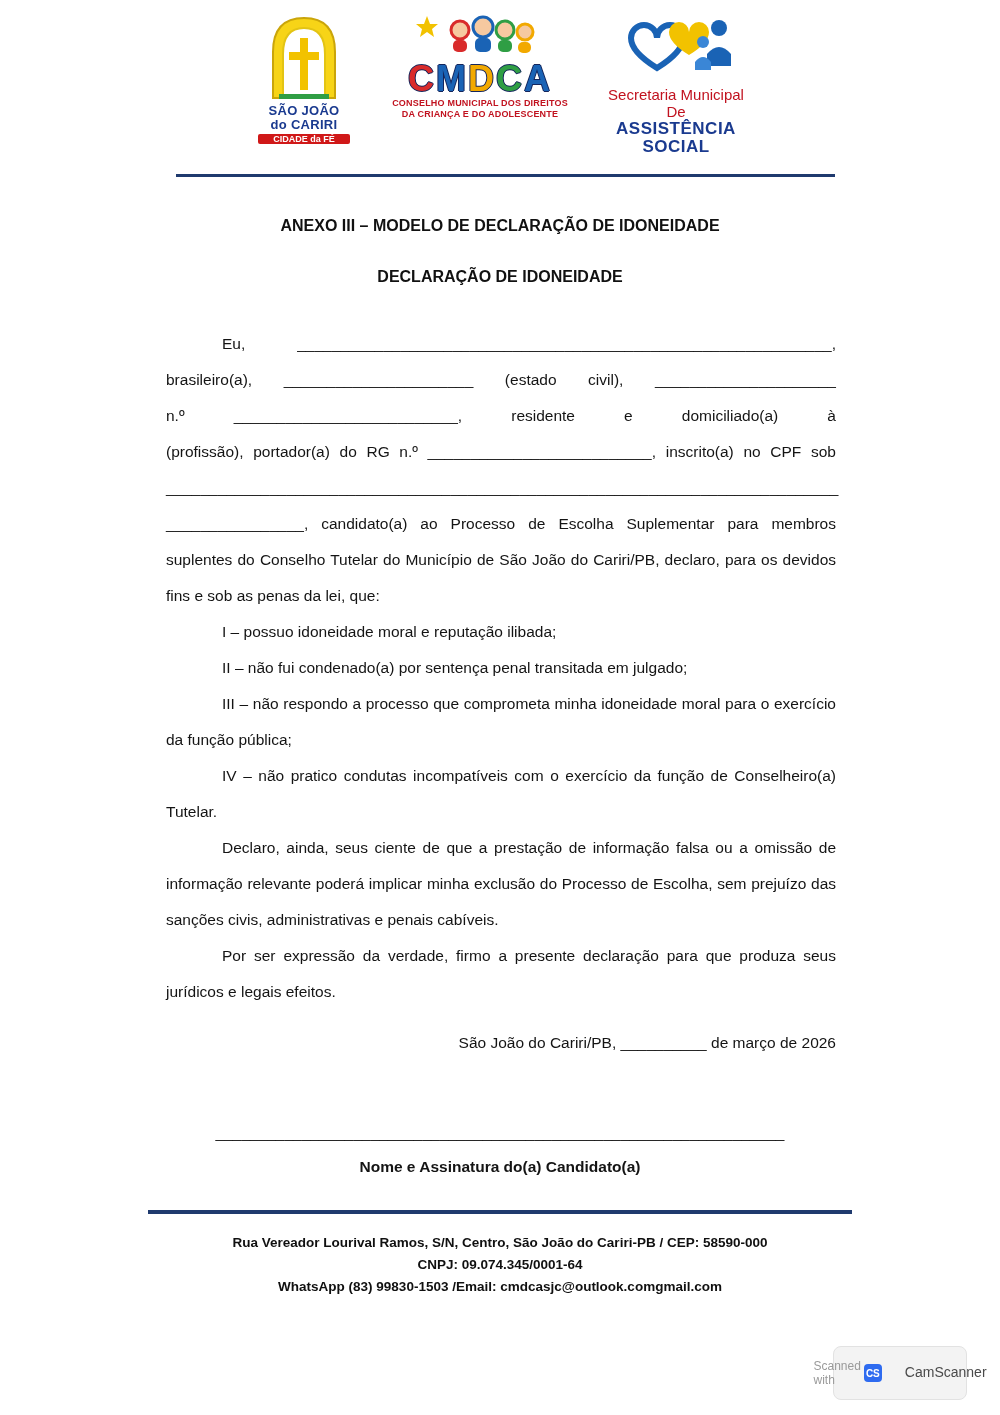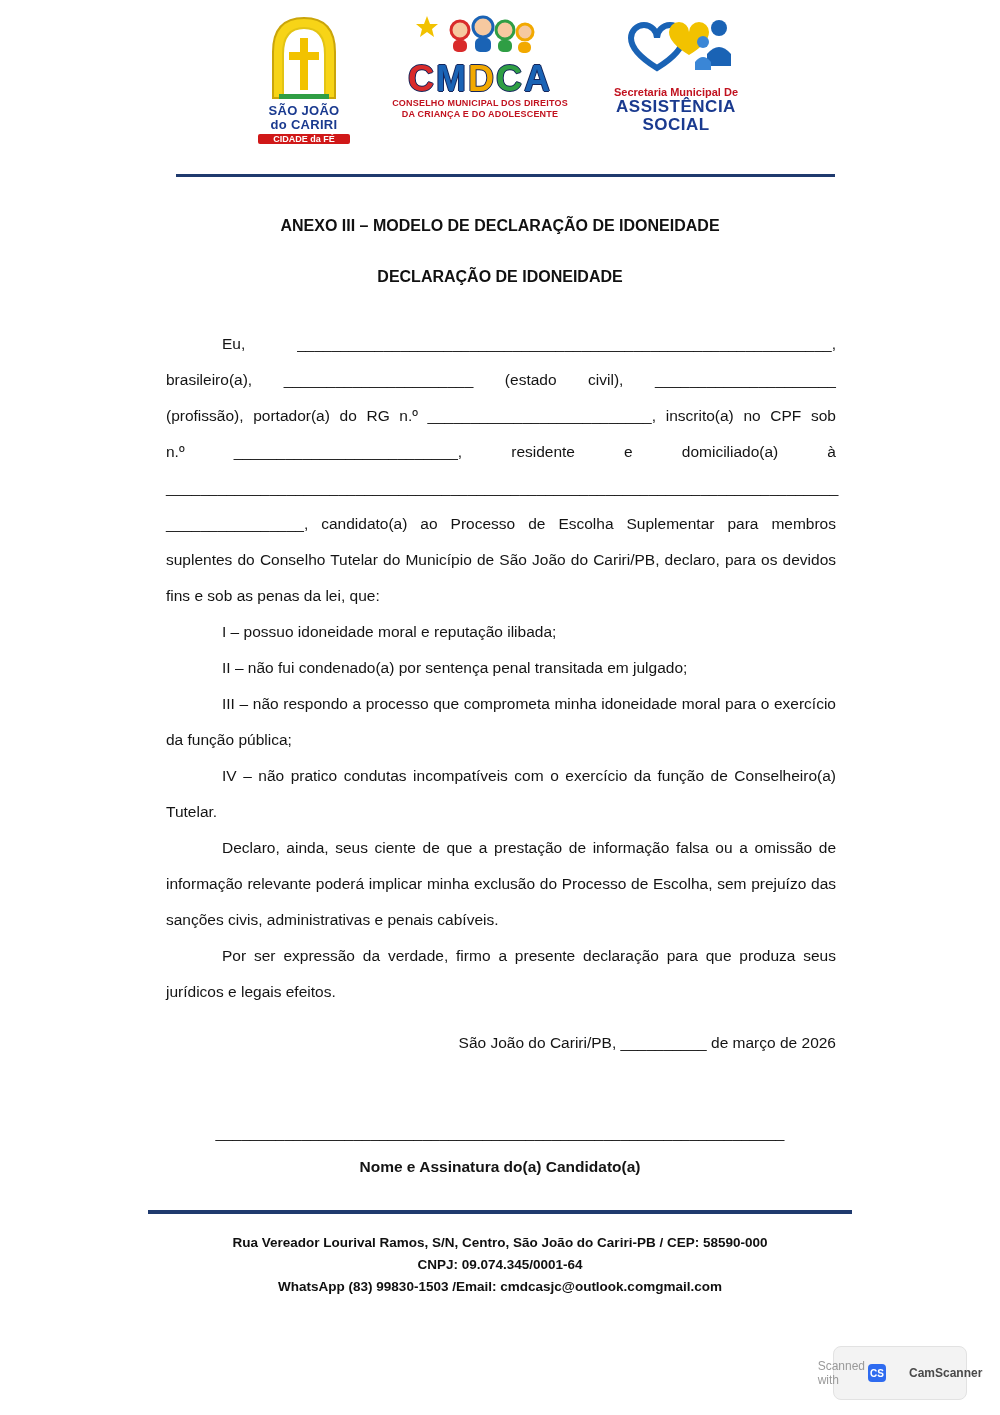--- a/index.html
+++ b/index.html
@@ -31,21 +31,21 @@
     margin: 2px auto 0; width: 92px; background:#d01818; color:#fff;
     font-size:9px; font-weight:bold; padding:0 0; border-radius:2px;
   }
   .logo-cmdca { width: 190px; }
   .cmdca-word { font-size:36px; font-weight:900; letter-spacing:2px; line-height:38px;
     text-shadow: 1px 0 0 #15265c, -1px 0 0 #15265c, 0 1px 0 #15265c, 0 -1px 0 #15265c; }
   .cl0 { color:#d92b2b; } .cl1 { color:#1a63b5; } .cl2 { color:#f2a900; }
   .cl3 { color:#2f9e44; } .cl4 { color:#1a63b5; }
   .cmdca-caption { color:#c1121f; font-weight:bold; font-size:9px; line-height:11px; letter-spacing:.2px; }
   .logo-social { width: 150px; }
-  .social-caption { color:#c1121f; font-size:11px; font-weight:bold; margin-top:-2px; }
+  .social-caption { color:#c1121f; font-size:15px; font-weight:normal; margin-top:-2px; }
   .social-line { color:#1a3a8f; font-weight:900; font-size:17px; line-height:18px; letter-spacing:.5px; }
 
   
   .rule { background:#1f3a6e; border:0; }
   .rule-top { margin: 16px 165px 0 176px; height: 3px; }
   .rule-bottom { margin: 26px 148px 0 148px; height: 4px; }
 
   
   .doc-title { margin: 40px 0 0; text-align:center; font-size:16px; font-weight:bold; color:#111; }
   .doc-subtitle { margin: 33px 0 0; text-align:center; font-size:16px; font-weight:bold; color:#111; }
@@ -67,27 +67,27 @@
 
   
   .cam-badge {
     position:absolute; right: 33px; top: 1346px;
     width: 134px; height: 54px;
     background:#f3f3f3; border:1px solid #e2e2e2; border-radius:8px;
     display:flex; flex-direction:row; justify-content:center; align-items:center; gap:3px;
     box-sizing: border-box;
   }
   .cam-top { color:#9a9a9a; font-size:12px; }
-  .cam-row { display:flex; align-items:center; gap:23px; }
+  .cam-row { display:flex; align-items:flex-start; gap:23px; }
   .cam-icon {
     width:18px; height:18px; background:#2e6bf0; border-radius:4px;
     color:#fff; font-size:10px; font-weight:bold;
     display:flex; align-items:center; justify-content:center;
   }
-  .cam-brand { color:#4a4a4a; font-weight:bold; font-size:12px; }
+  .cam-brand { color:#4a4a4a; font-weight:normal; font-size:14px; }
 </style>
 </head>
 <body>
 
 <div class="page">
 
   <div class="header">
 
     <div class="logo logo-city">
       <span>
@@ -142,22 +142,22 @@
   </div>
 
   <div class="rule rule-top"></div>
 
   <h1 class="doc-title">ANEXO III – MODELO DE DECLARAÇÃO DE IDONEIDADE</h1>
   <h2 class="doc-subtitle">DECLARAÇÃO DE IDONEIDADE</h2>
 
   <div class="body">
     <p class="fill ind">Eu, ______________________________________________________________,</p>
     <p class="fill">brasileiro(a), ______________________ (estado civil), _____________________</p>
+    <p class="fill">n.º __________________________, residente e domiciliado(a) à</p>
     <p class="fill">(profissão), portador(a) do RG n.º __________________________, inscrito(a) no CPF sob</p>
-    <p class="fill">n.º __________________________, residente e domiciliado(a) à</p>
     <p class="fill">______________________________________________________________________________</p>
     <p class="para">________________, candidato(a) ao Processo de Escolha Suplementar para membros suplentes do Conselho Tutelar do Município de São João do Cariri/PB, declaro, para os devidos fins e sob as penas da lei, que:</p>
     <p class="para ind">I – possuo idoneidade moral e reputação ilibada;</p>
     <p class="para ind">II – não fui condenado(a) por sentença penal transitada em julgado;</p>
     <p class="para ind">III – não respondo a processo que comprometa minha idoneidade moral para o exercício da função pública;</p>
     <p class="para ind">IV – não pratico condutas incompatíveis com o exercício da função de Conselheiro(a) Tutelar.</p>
     <p class="para ind">Declaro, ainda, seus ciente de que a prestação de informação falsa ou a omissão de informação relevante poderá implicar minha exclusão do Processo de Escolha, sem prejuízo das sanções civis, administrativas e penais cabíveis.</p>
     <p class="para ind">Por ser expressão da verdade, firmo a presente declaração para que produza seus jurídicos e legais efeitos.</p>
   </div>
 

